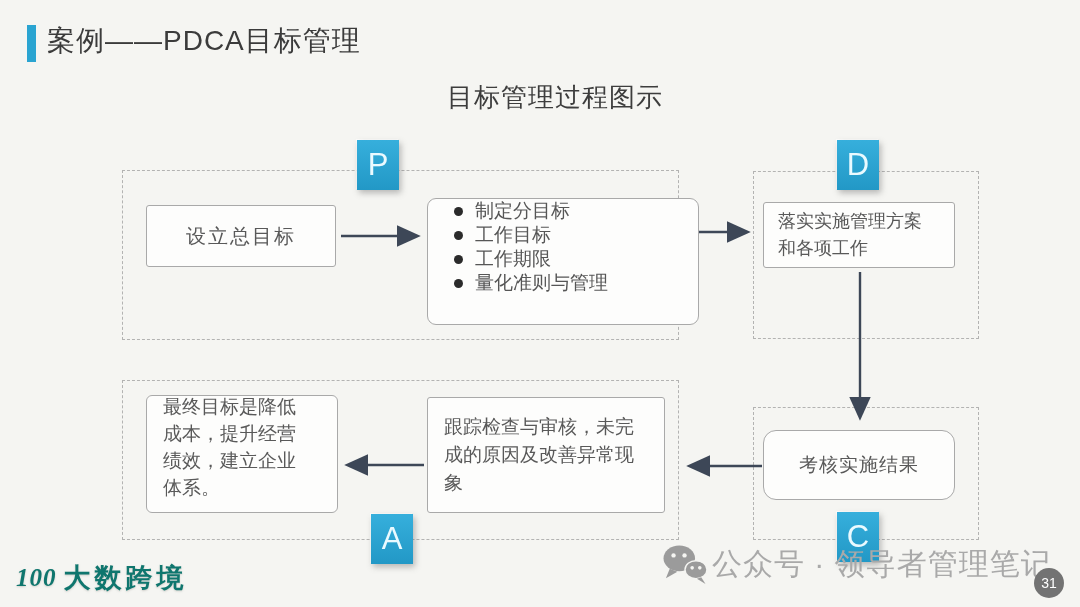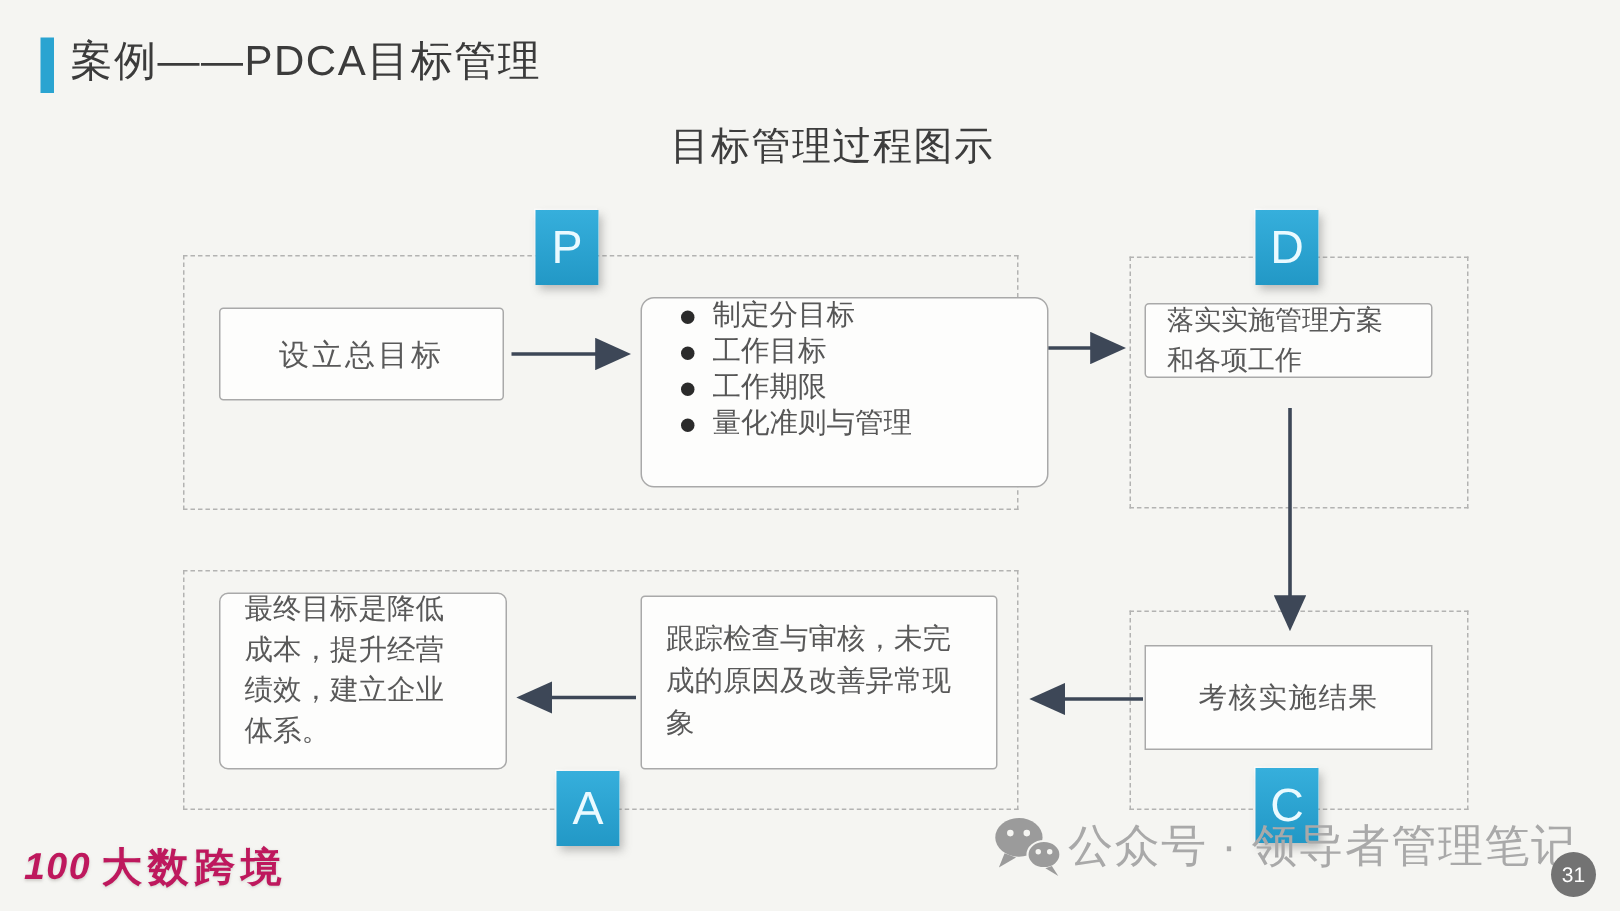--- a/index.html
+++ b/index.html
@@ -74,28 +74,28 @@
   }
   .node-sub-goals li {
     display: flex; align-items: center; gap: 12px;
     font-size: 19px; line-height: 24px; color: #565656;
   }
   .node-sub-goals .dot {
     width: 9px; height: 9px; border-radius: 50%;
     background: #2b2b2b; flex: 0 0 auto;
   }
   .node-do {
-    left: 763px; top: 202px; width: 192px; height: 50px;
+    left: 763px; top: 202px; width: 192px; height: 66px;
     border-radius: 3px;
     font-size: 18px; line-height: 27px;
     padding: 8px 28px 8px 14px; text-align: left;
   }
   .node-check {
     left: 763px; top: 430px; width: 192px; height: 70px;
-    border-radius: 0; justify-content: center;
+    border-radius: 13px; justify-content: center;
     font-size: 19px; letter-spacing: 1px;
   }
   .node-track {
     left: 427px; top: 397px; width: 238px; height: 116px;
     border-radius: 3px;
     font-size: 19px; line-height: 28px;
     padding: 8px 13px 8px 16px; text-align: left;
   }
   .node-final {
     left: 146px; top: 395px; width: 192px; height: 118px;
@@ -108,23 +108,24 @@
   .arrows {
     position: absolute; left: 0; top: 0;
     width: 1080px; height: 607px;
     pointer-events: none;
   }
 
   
   .logo-watermark {
     position: absolute; left: 16px; top: 560px;
     display: flex; align-items: center; gap: 7px;
-    color: #be185d;
+    color: #0f766e;
     text-shadow: 0 1px 2px rgba(175,173,168,0.55);
     user-select: none;
+    font-family: Liberation Serif, serif;
   }
   .logo-mark {
     font-size: 25px; font-weight: 700; font-style: italic;
     letter-spacing: 1px;
   }
   .logo-text {
     font-size: 27px; font-weight: 700; letter-spacing: 4px;
   }
   .wechat-watermark {
     position: absolute; left: 662px; top: 543px;

